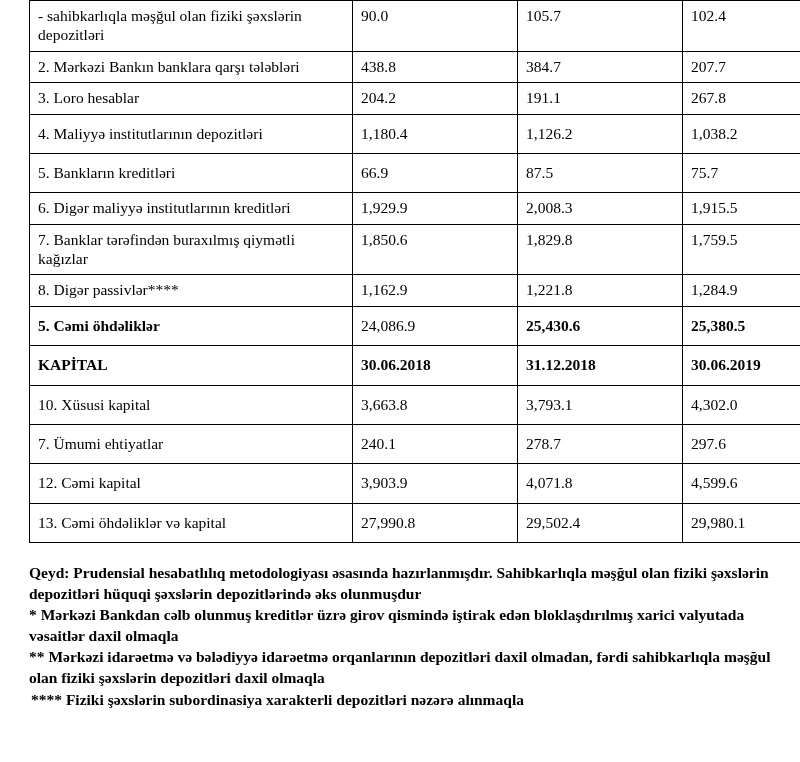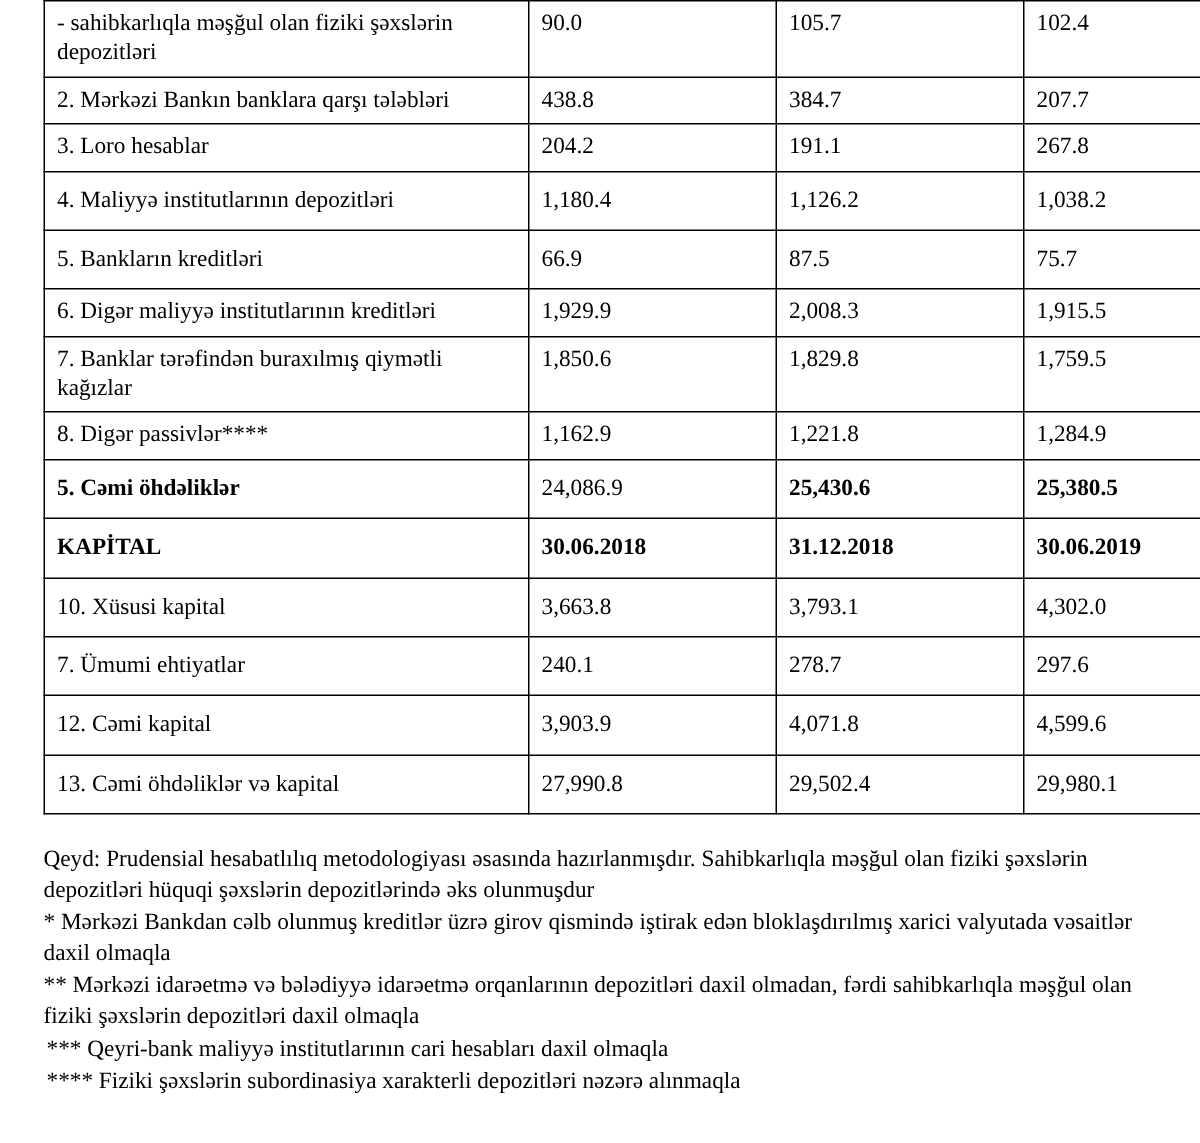--- a/index.html
+++ b/index.html
@@ -50,20 +50,21 @@
     padding-bottom: 10px;
   }
   .notes {
     margin-top: 20px;
     font-size: 15.5px;
     line-height: 1.33;
   }
   .notes p {
     margin: 0 0 1px 0;
     text-indent: 0;
+    font-weight: bold;
   }
   .notes p.small-lead {
     padding-left: 2px;
   }
 </style>
 </head>
 <body>
 
 <div class="page">
 
@@ -153,17 +154,16 @@
         <td class="num">29,502.4</td>
         <td class="num">29,980.1</td>
       </tr>
     </tbody>
   </table>
 
   <div class="notes">
     <p>Qeyd: Prudensial hesabatlılıq metodologiyası əsasında hazırlanmışdır. Sahibkarlıqla məşğul olan fiziki şəxslərin depozitləri hüquqi şəxslərin depozitlərində əks olunmuşdur</p>
     <p>* Mərkəzi Bankdan cəlb olunmuş kreditlər üzrə girov qismində iştirak edən bloklaşdırılmış xarici valyutada vəsaitlər daxil olmaqla</p>
     <p>** Mərkəzi idarəetmə və bələdiyyə idarəetmə orqanlarının depozitləri daxil olmadan, fərdi sahibkarlıqla məşğul olan fiziki şəxslərin depozitləri daxil olmaqla</p>
-    <p class="small-lead">*** Qeyri-bank maliyyə institutlarının cari hesabları daxil olmaqla</p>
     <p class="small-lead">**** Fiziki şəxslərin subordinasiya xarakterli depozitləri nəzərə alınmaqla</p>
   </div>
 
 </div>
 
 </body></html>

